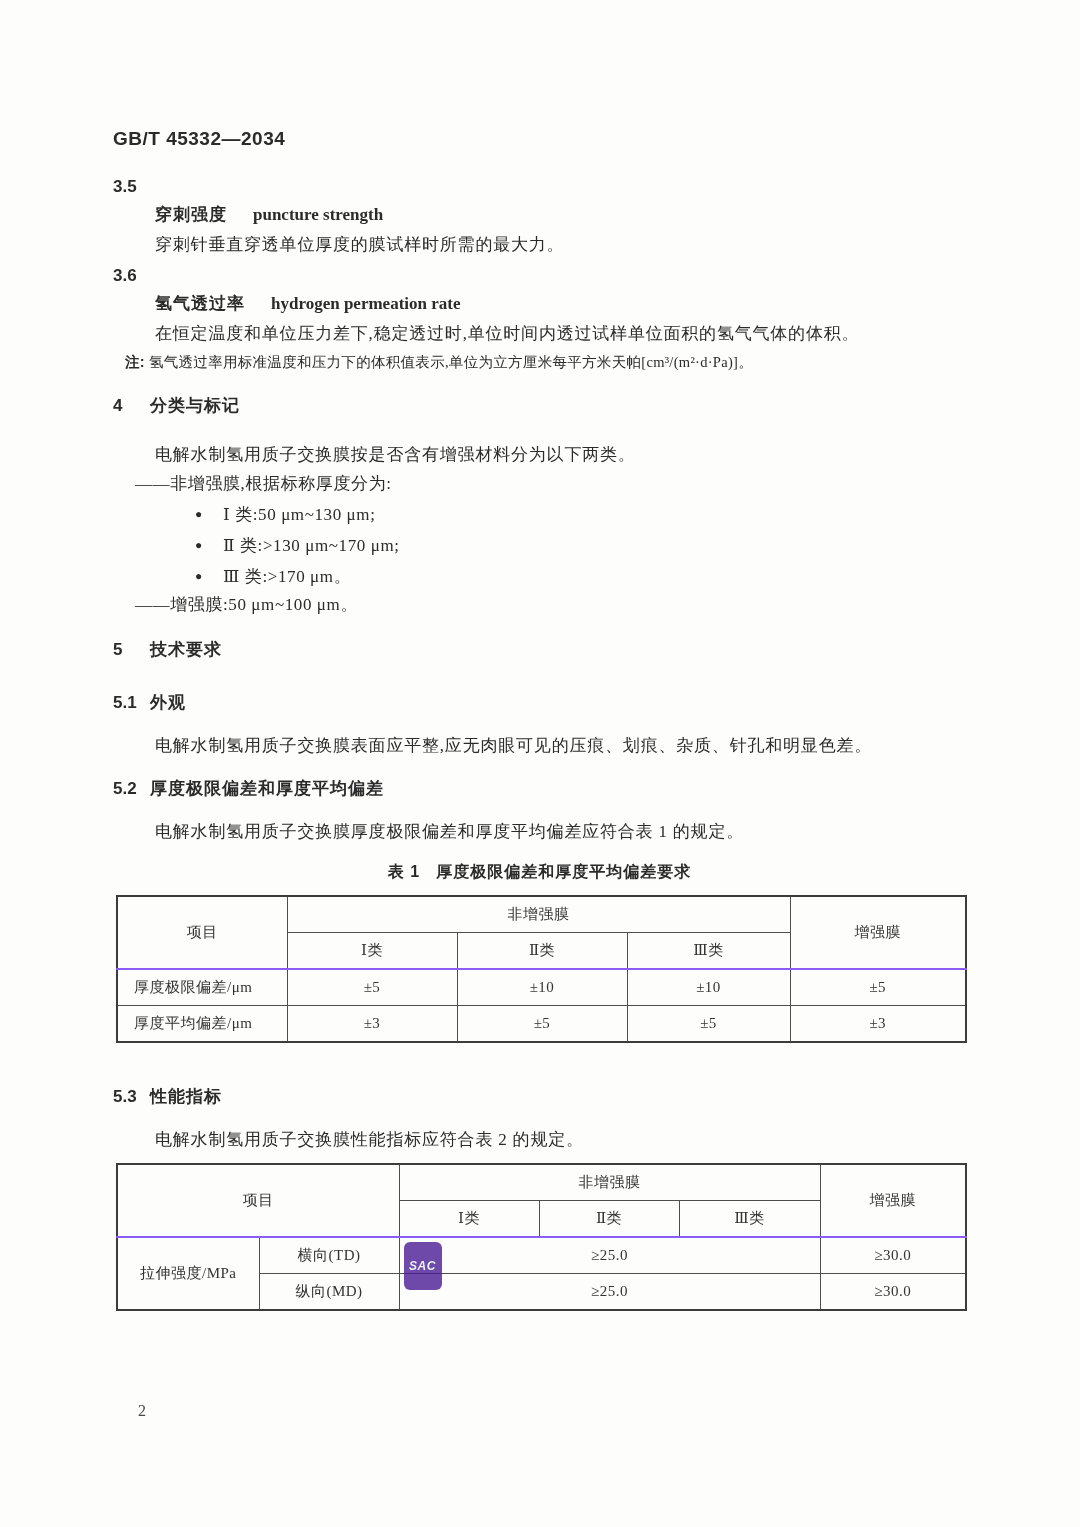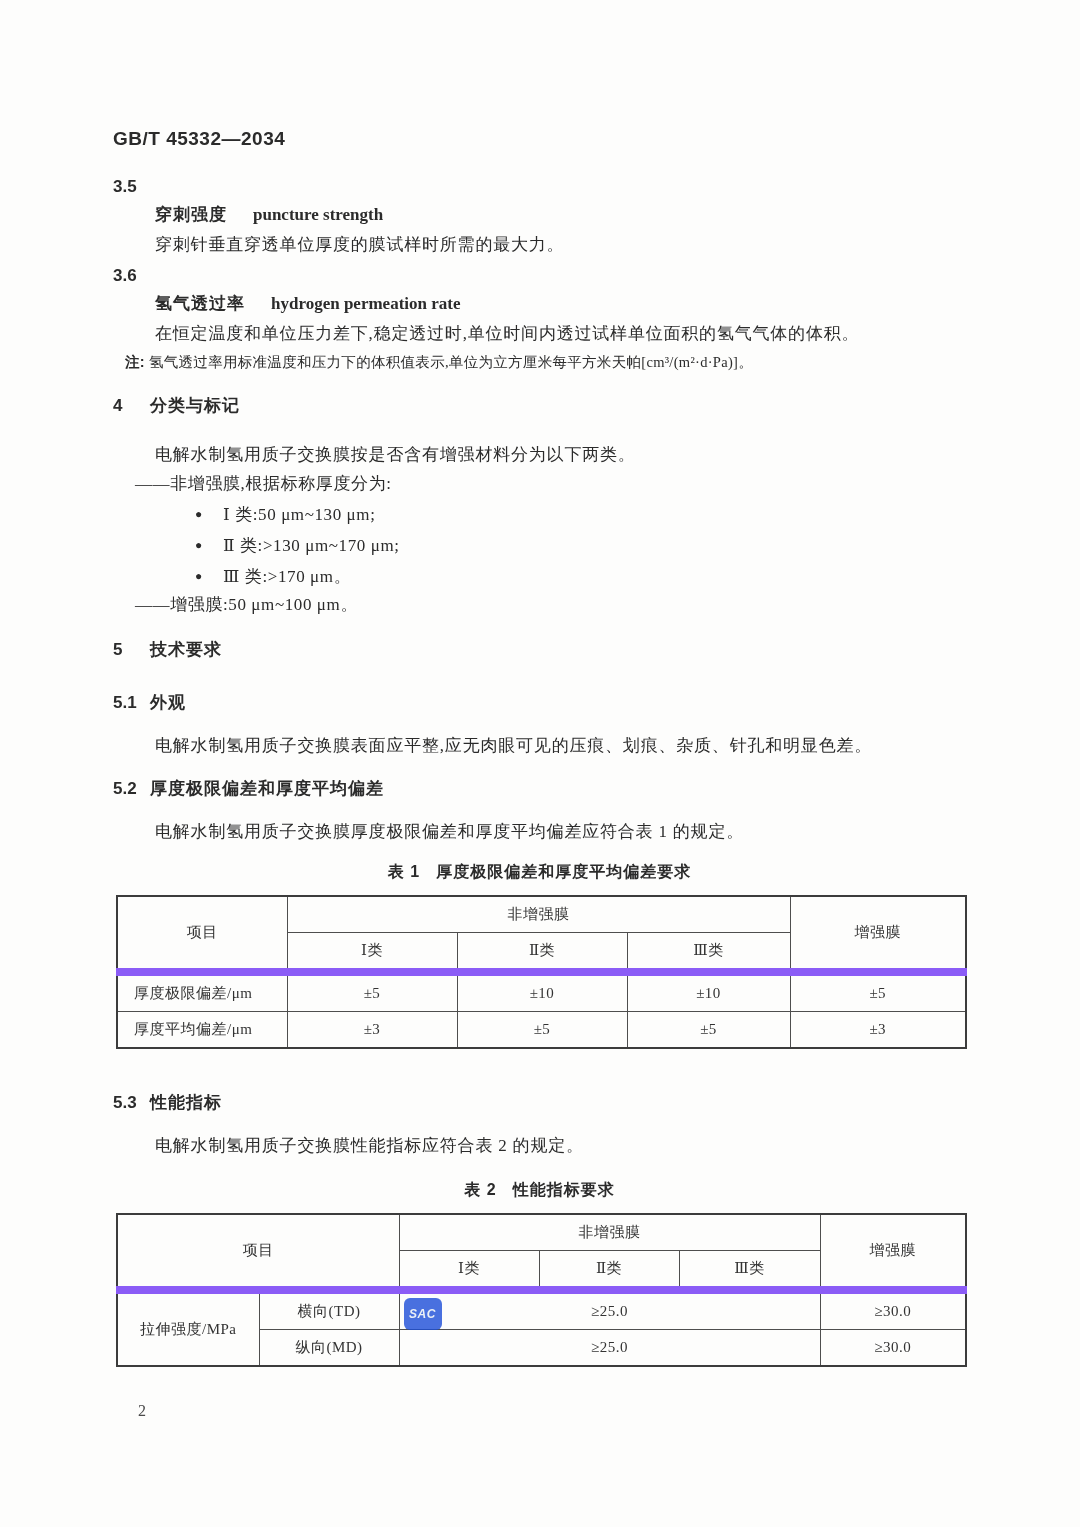--- a/index.html
+++ b/index.html
@@ -110,30 +110,30 @@
     border: 2px solid #3c3c3c;
   }
   table.gbt td {
     border: 1px solid #4e4e4e;
     text-align: center;
     vertical-align: middle;
     padding: 8px 20px;
     letter-spacing: 0.5px;
     height: 36px;
   }
-  table.gbt td.hb { border-bottom: 8px solid #8b5cf6; }
+  table.gbt td.hb { border-bottom: 2px solid #8b5cf6; }
   table.gbt td.lbl { text-align: left; padding-left: 16px; }
   td.wm-holder { position: relative; }
   .wm {
     position: absolute;
     left: 4px;
     top: 4px;
     width: 38px;
-    height: 32px;
-    background: #1d4ed8;
+    height: 48px;
+    background: #4c1d95;
     opacity: 0.8;
     border-radius: 6px;
     display: flex;
     align-items: center;
     justify-content: center;
     font-family: "Liberation Sans", "DejaVu Sans", sans-serif;
     font-style: italic;
     font-weight: bold;
     font-size: 12px;
     color: #e8edf5;
@@ -238,23 +238,20 @@
           <td>±3</td>
         </tr>
       </tbody>
     </table>
 
     <div class="heading" style="margin-top:42px;">
       <span class="h-num">5.3</span><span>性能指标</span>
     </div>
     <div class="para tight">电解水制氢用质子交换膜性能指标应符合表 2 的规定。</div>
 
-    <div class="table-title" style="margin-top:23px;">
-      <span>表 2</span><span class="tt">性能指标要求</span>
-    </div>
 
     <table class="gbt">
       <colgroup>
           <col style="width:142px">
           <col style="width:140px">
           <col style="width:140px">
           <col style="width:140px">
           <col style="width:141px">
           <col style="width:146px">
         </colgroup>

